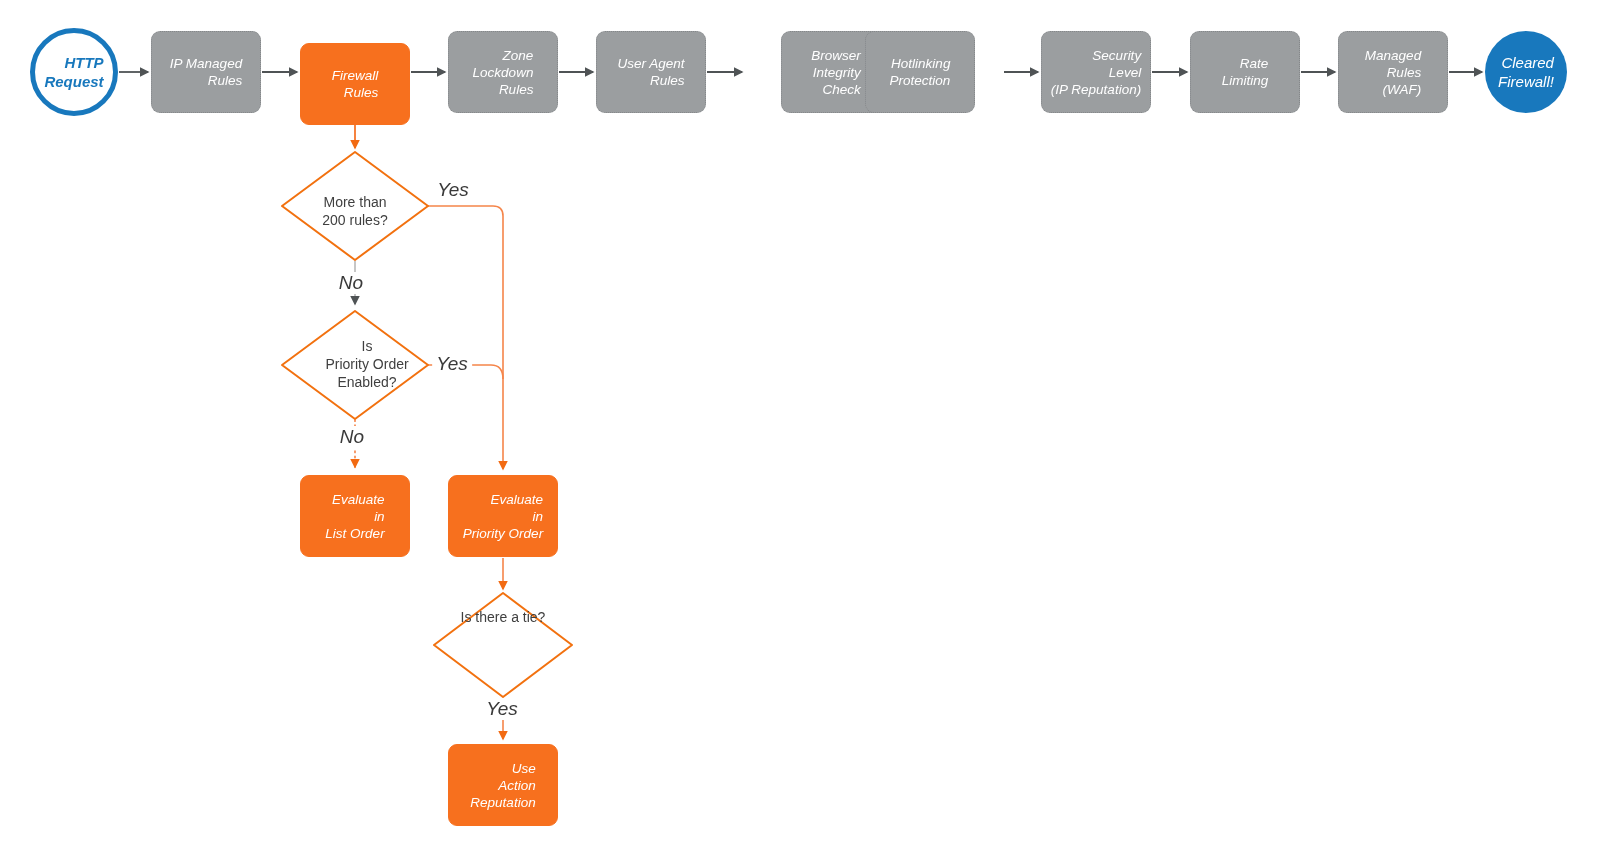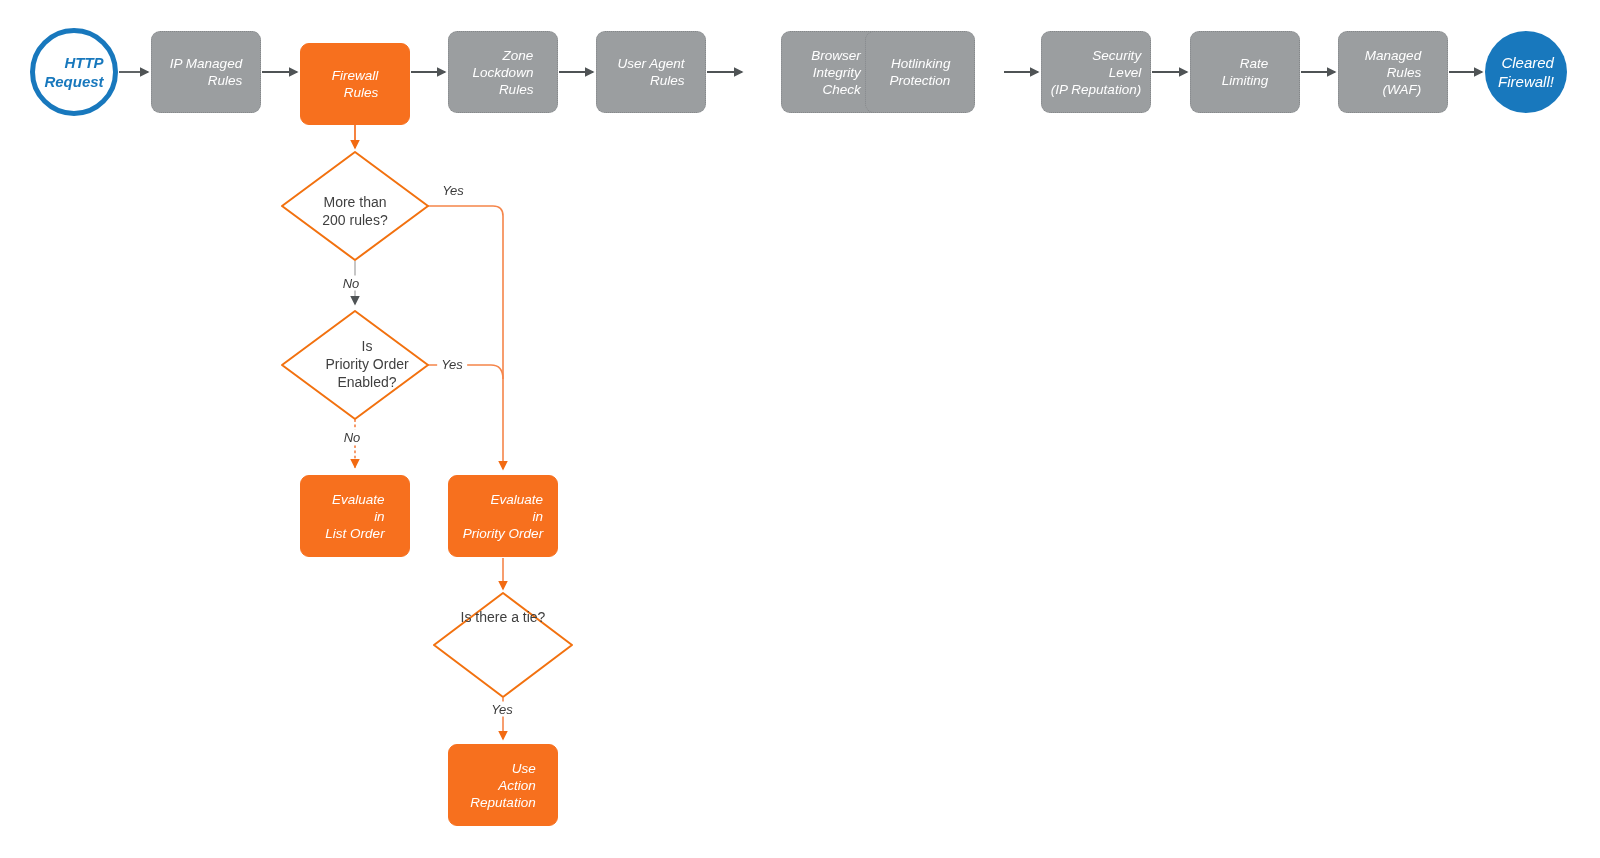--- a/index.html
+++ b/index.html
@@ -34,21 +34,21 @@
     left:1485px;top:31px;width:82px;height:82px;border-radius:50%;
     background:#1878bd;color:#ffffff;font-weight:normal;font-style:italic;
     font-size:15px;line-height:19px;
   }
   .diamond-label{
     position:absolute;text-align:center;color:#3f3f3f;
     font-size:14px;line-height:18px;white-space:pre-line;margin-top:8px;
   }
   .edge-label{
     position:absolute;transform:translate(-50%,-50%);
-    color:#3a3a3a;font-style:italic;font-size:13px;
+    color:#3a3a3a;font-style:italic;font-size:19px;
     background:#ffffff;padding:0 4px;
   }
 </style>
 </head>
 <body>
 
 <div class="canvas">
 
   <svg class="connector-layer" width="1600" height="858" viewBox="0 0 1600 858" xmlns="http://www.w3.org/2000/svg">
     <defs>

